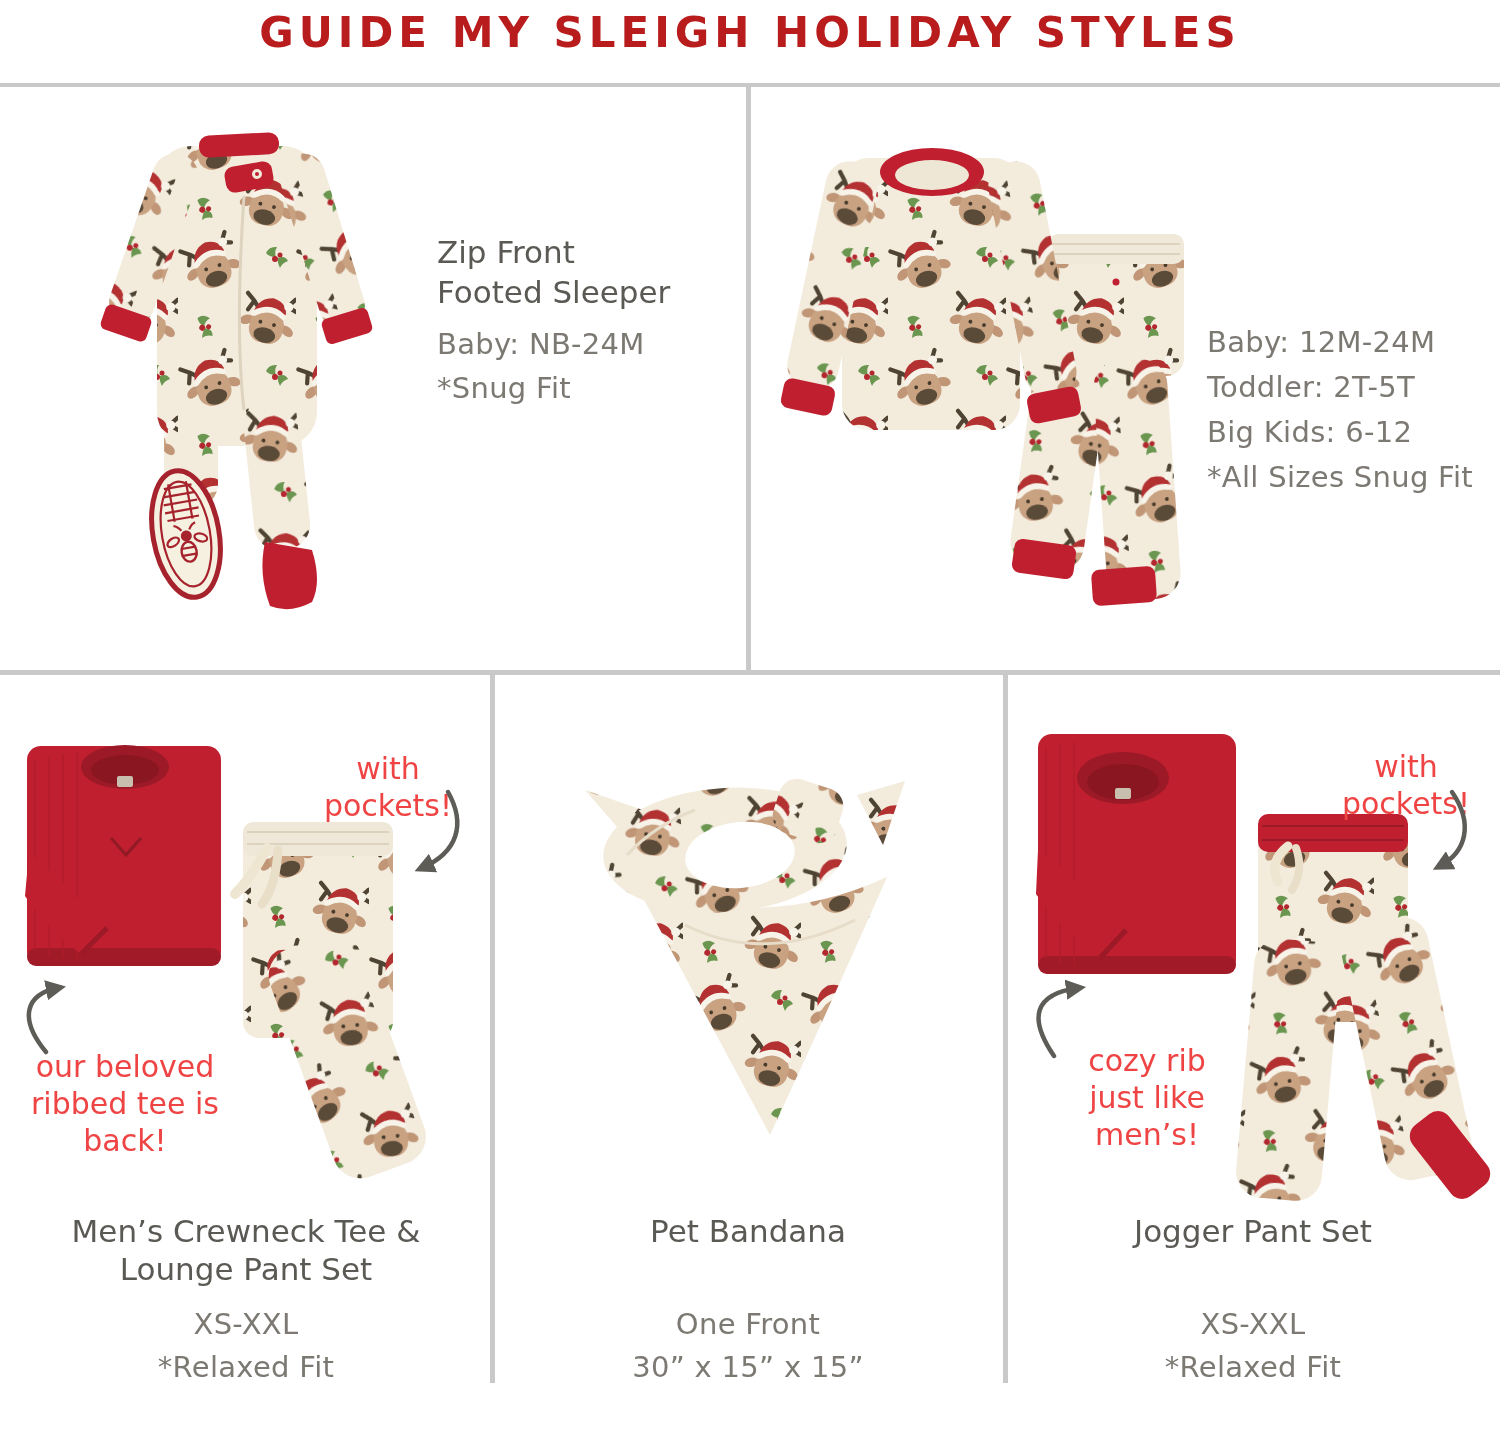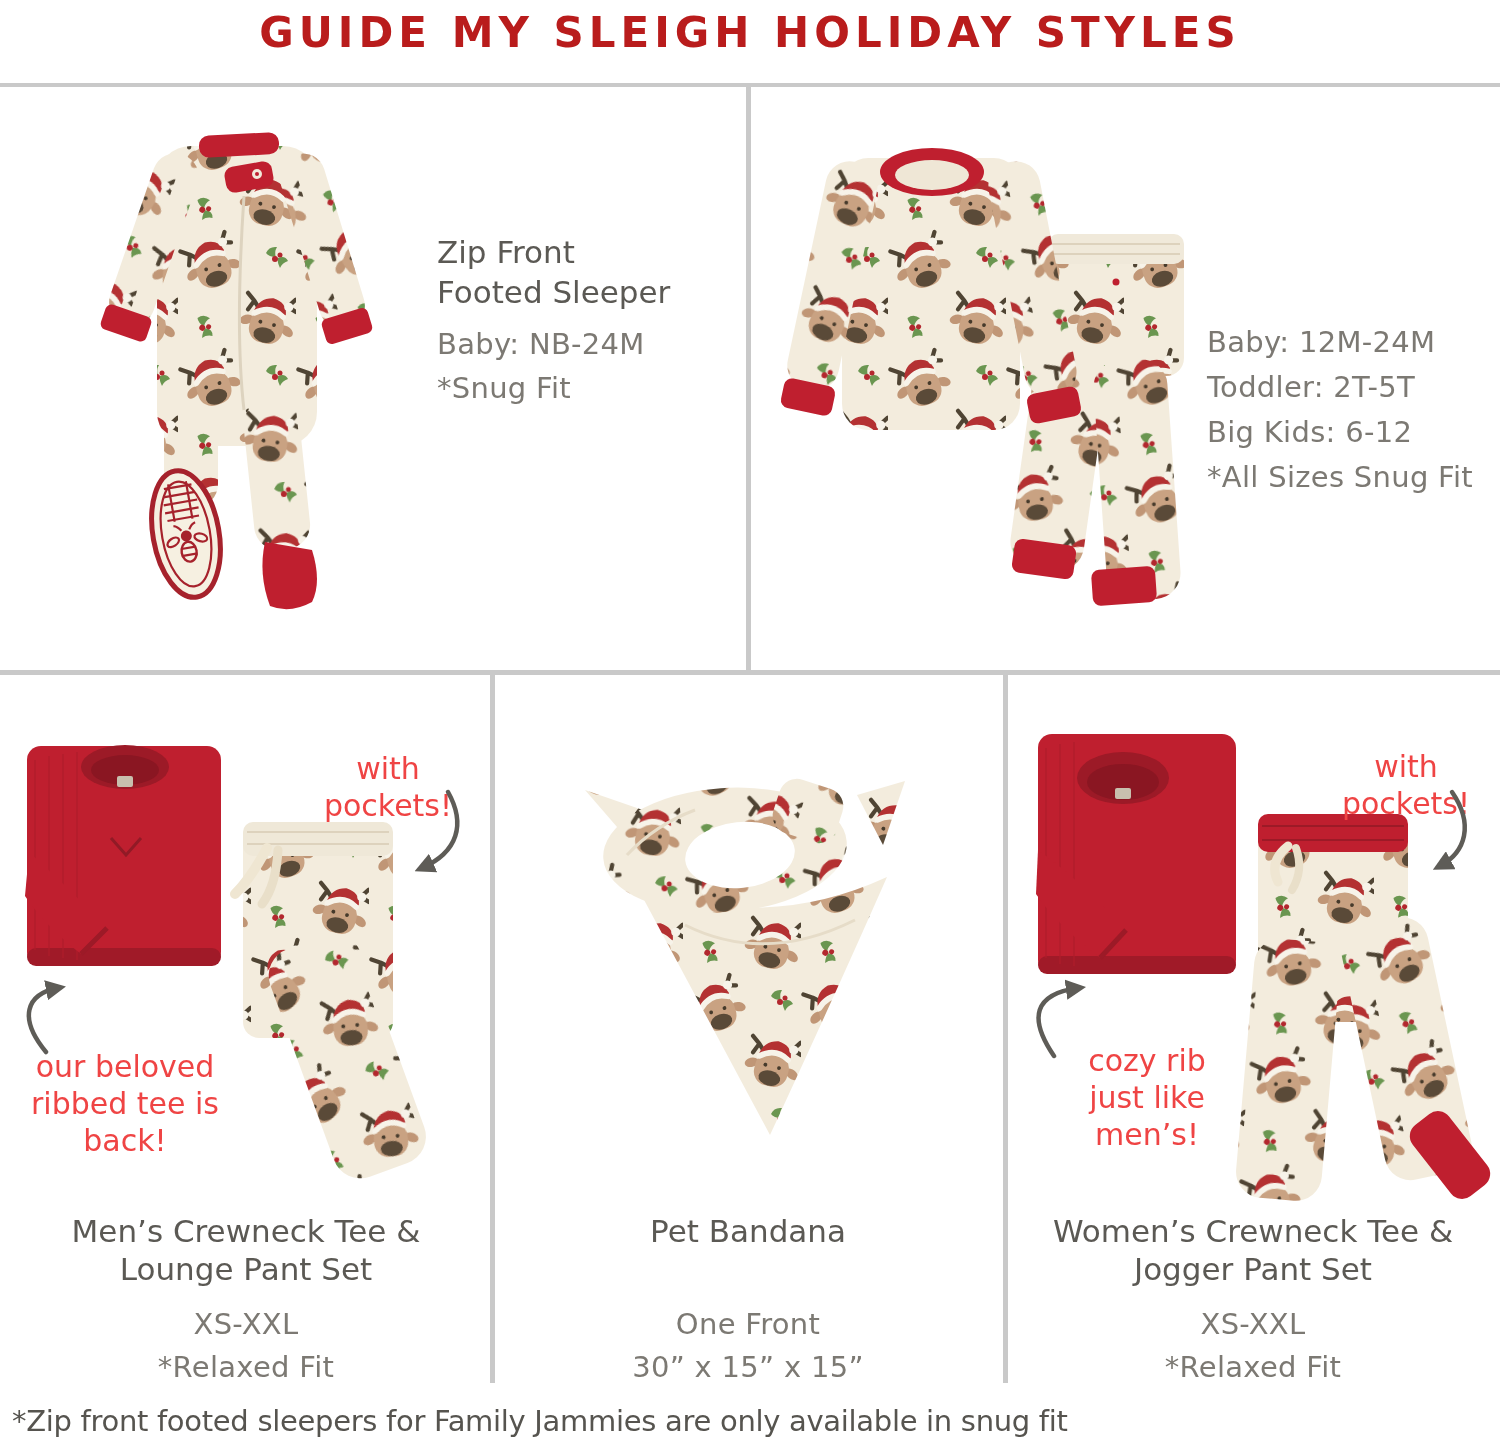--- a/index.html
+++ b/index.html
@@ -224,31 +224,29 @@
       <path d="M276 158 q8 22 -4 42" stroke="#e9dfc9" stroke-width="8" fill="none" stroke-linecap="round"></path>
       <rect x="407" y="420" width="46" height="90" rx="14" fill="#bf1f2f" transform="rotate(-38 430 465)"></rect>
     </g>
   </svg>
 
   <div class="abs note" style="left:1310px;top:748px;width:192px;">with pockets!</div>
   <div class="abs note" style="left:1057px;top:1042px;width:180px;">cozy rib just like men’s!</div>
 
   <div class="abs caption" style="left:1013px;top:1212px;width:480px;">
     <div class="h2">
-      <div>Women’s Crewneck Tee &amp;</div>
       <div>Jogger Pant Set</div>
     </div>
   </div>
   <div class="abs caption body-text" style="left:1013px;top:1302px;width:480px;">XS-XXL</div>
   <div class="abs caption body-text" style="left:1013px;top:1345px;width:480px;">*Relaxed Fit</div>
 
   <svg class="abs" style="left:0;top:0;pointer-events:none;" width="1500" height="1446" viewBox="0 0 1500 1446">
     <g stroke="#5e5c57" stroke-width="4.5" fill="none" stroke-linecap="round">
       <path d="M448 792 C466 824 458 852 422 868" marker-end="url(#ah)"></path>
       <path d="M46 1052 C18 1018 26 994 58 988" marker-end="url(#ah)"></path>
       <path d="M1452 792 C1474 824 1466 852 1440 866" marker-end="url(#ah)"></path>
       <path d="M1054 1056 C1028 1018 1034 994 1078 988" marker-end="url(#ah)"></path>
     </g>
   </svg>
 
-  <div class="abs footnote" style="left:12px;top:1404px;width:1480px;">*Zip front footed sleepers for Family Jammies are only available in snug fit</div>
 
 </div>
 
 </body></html>

